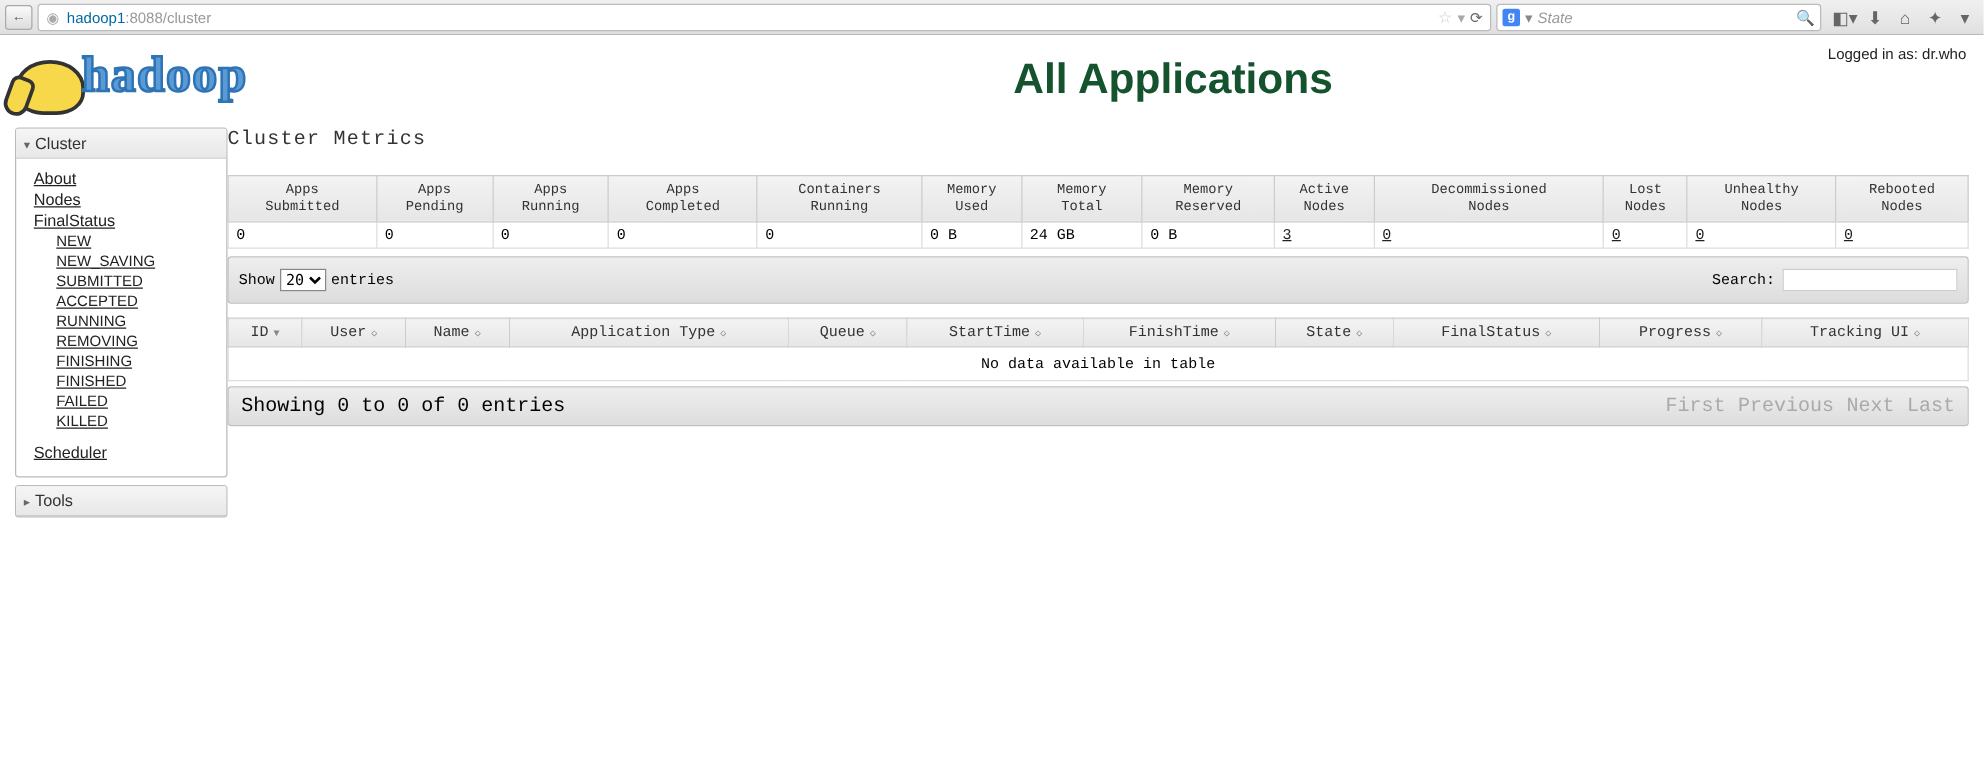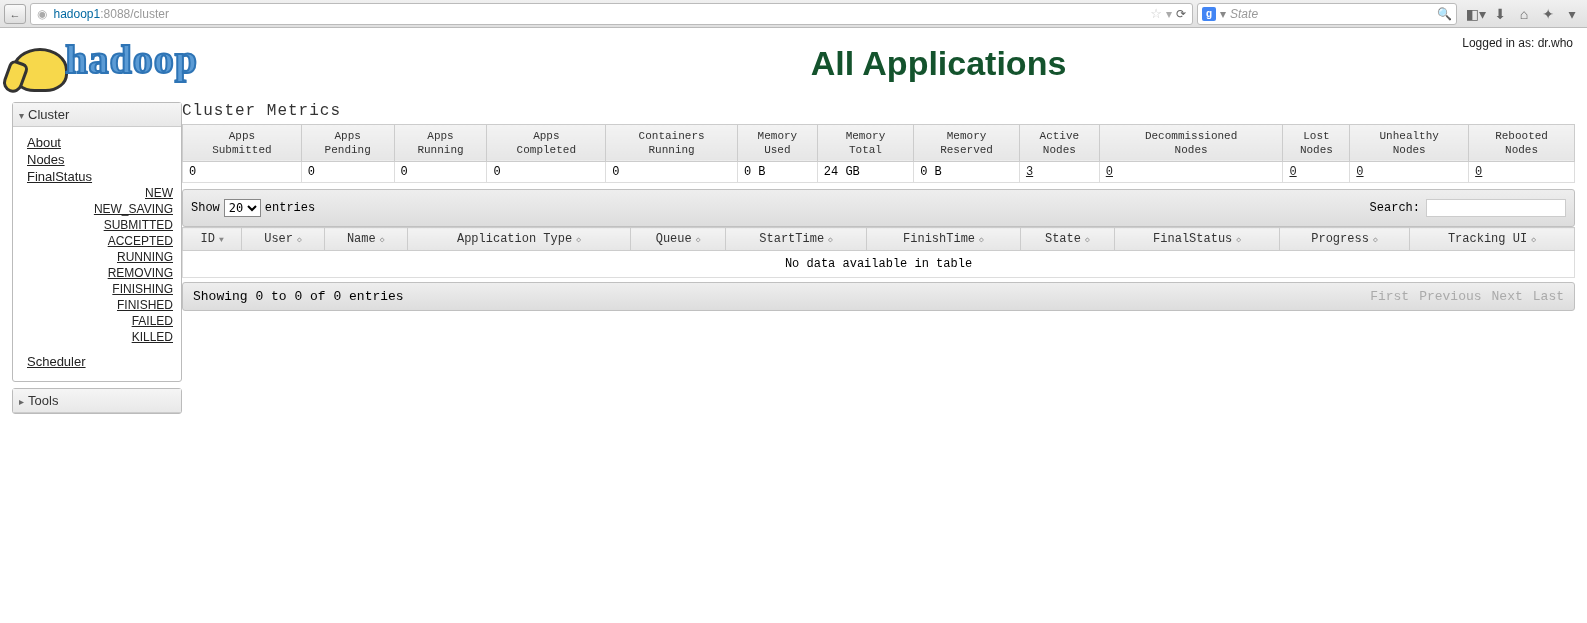--- a/index.html
+++ b/index.html
@@ -41,47 +41,47 @@
 .body-row { display:flex; gap:0; margin-top:10px;}
 
 
 .sidebar { width:170px; }
 .panel { border:1px solid #bbb; border-radius:3px; margin-bottom:6px; background:#fff;}
 .panel-hd { background:linear-gradient(#f5f5f5,#e8e8e8); border-bottom:1px solid #ccc;
   padding:4px 6px; font-size:13px; color:#333; cursor:pointer;}
 .panel-hd .tri { font-size:10px; color:#666; margin-right:4px;}
 .panel-bd { padding:6px 8px 10px 14px;}
 .panel-bd a { display:block; color:#222; text-decoration:underline; font-size:13px; margin:2px 0; cursor:pointer;}
-.sub { margin-left:18px;text-align:right;}
+.sub { margin-left:18px;}
 .sub a { font-size:12px; }
 
 
 .main { flex:1; font-family: "Courier New", monospace; }
-.sec-title { font-size:16px; margin-bottom:4px; color:#333; font-family: "Courier New", monospace; letter-spacing:1px;}
+.sec-title { font-size:16px; margin-bottom:20px; color:#333; font-family: "Courier New", monospace; letter-spacing:1px;}
 
 .metrics { width:100%; border-collapse:collapse; }
 .metrics th { background:linear-gradient(#f3f3f3,#e6e6e6); border:1px solid #ccc;
   padding:4px 0; font-weight:normal; font-size:11px; color:#333; text-align:center; line-height:1.3;}
 .metrics td { border:1px solid #ddd; padding:3px 6px; font-size:12px; background:#fff;}
 .metrics td.link { text-decoration:underline; color:#222;}
 
 .toolbar { background:linear-gradient(#eee,#ddd); border:1px solid #c0c0c0; border-radius:3px;
   margin-top:6px; padding:9px 8px; display:flex; align-items:center; font-size:12px;}
 .toolbar select { font-family: monospace; font-size:12px; margin:0 4px; border:1px solid #888; background:#fff;}
 .toolbar .search-box { margin-left:auto; display:flex; align-items:center; gap:6px;}
 .toolbar input[type=text] { border:1px solid #ccc; height:18px; width:140px; padding:0 4px;}
 
-.apps { width:100%; border-collapse:collapse; margin-top:0;}
+.apps { width:100%; border-collapse:collapse; margin-top:11px;}
 .apps th { background:linear-gradient(#f3f3f3,#e6e6e6); border:1px solid #ccc; padding:4px 6px;
   font-weight:normal; font-size:12px; color:#333; position:relative; cursor:pointer;}
 .sort { font-size:8px; color:#888; margin-left:4px;}
 .apps td.empty { text-align:center; padding:6px; background:#fff; border:1px solid #ddd; font-size:12px;}
 
 .footer-bar { background:linear-gradient(#eee,#ddd); border:1px solid #c0c0c0; border-radius:3px;
-  margin-top:4px; padding:6px 10px; display:flex; align-items:center; font-size:13px;}
+  margin-top:4px; padding:6px 10px; display:flex; align-items:center; font-size:16px;}
 .pager { margin-left:auto; display:flex; gap:10px;}
 .pager span { color:#aaa; cursor:default;}
 </style>
 </head>
 <body>
 
 <div class="browser-bar">
   <div class="bb-btn">←</div>
   <div class="bb-url">
     <span style="color:#aaa;margin-right:6px;">◉</span>

